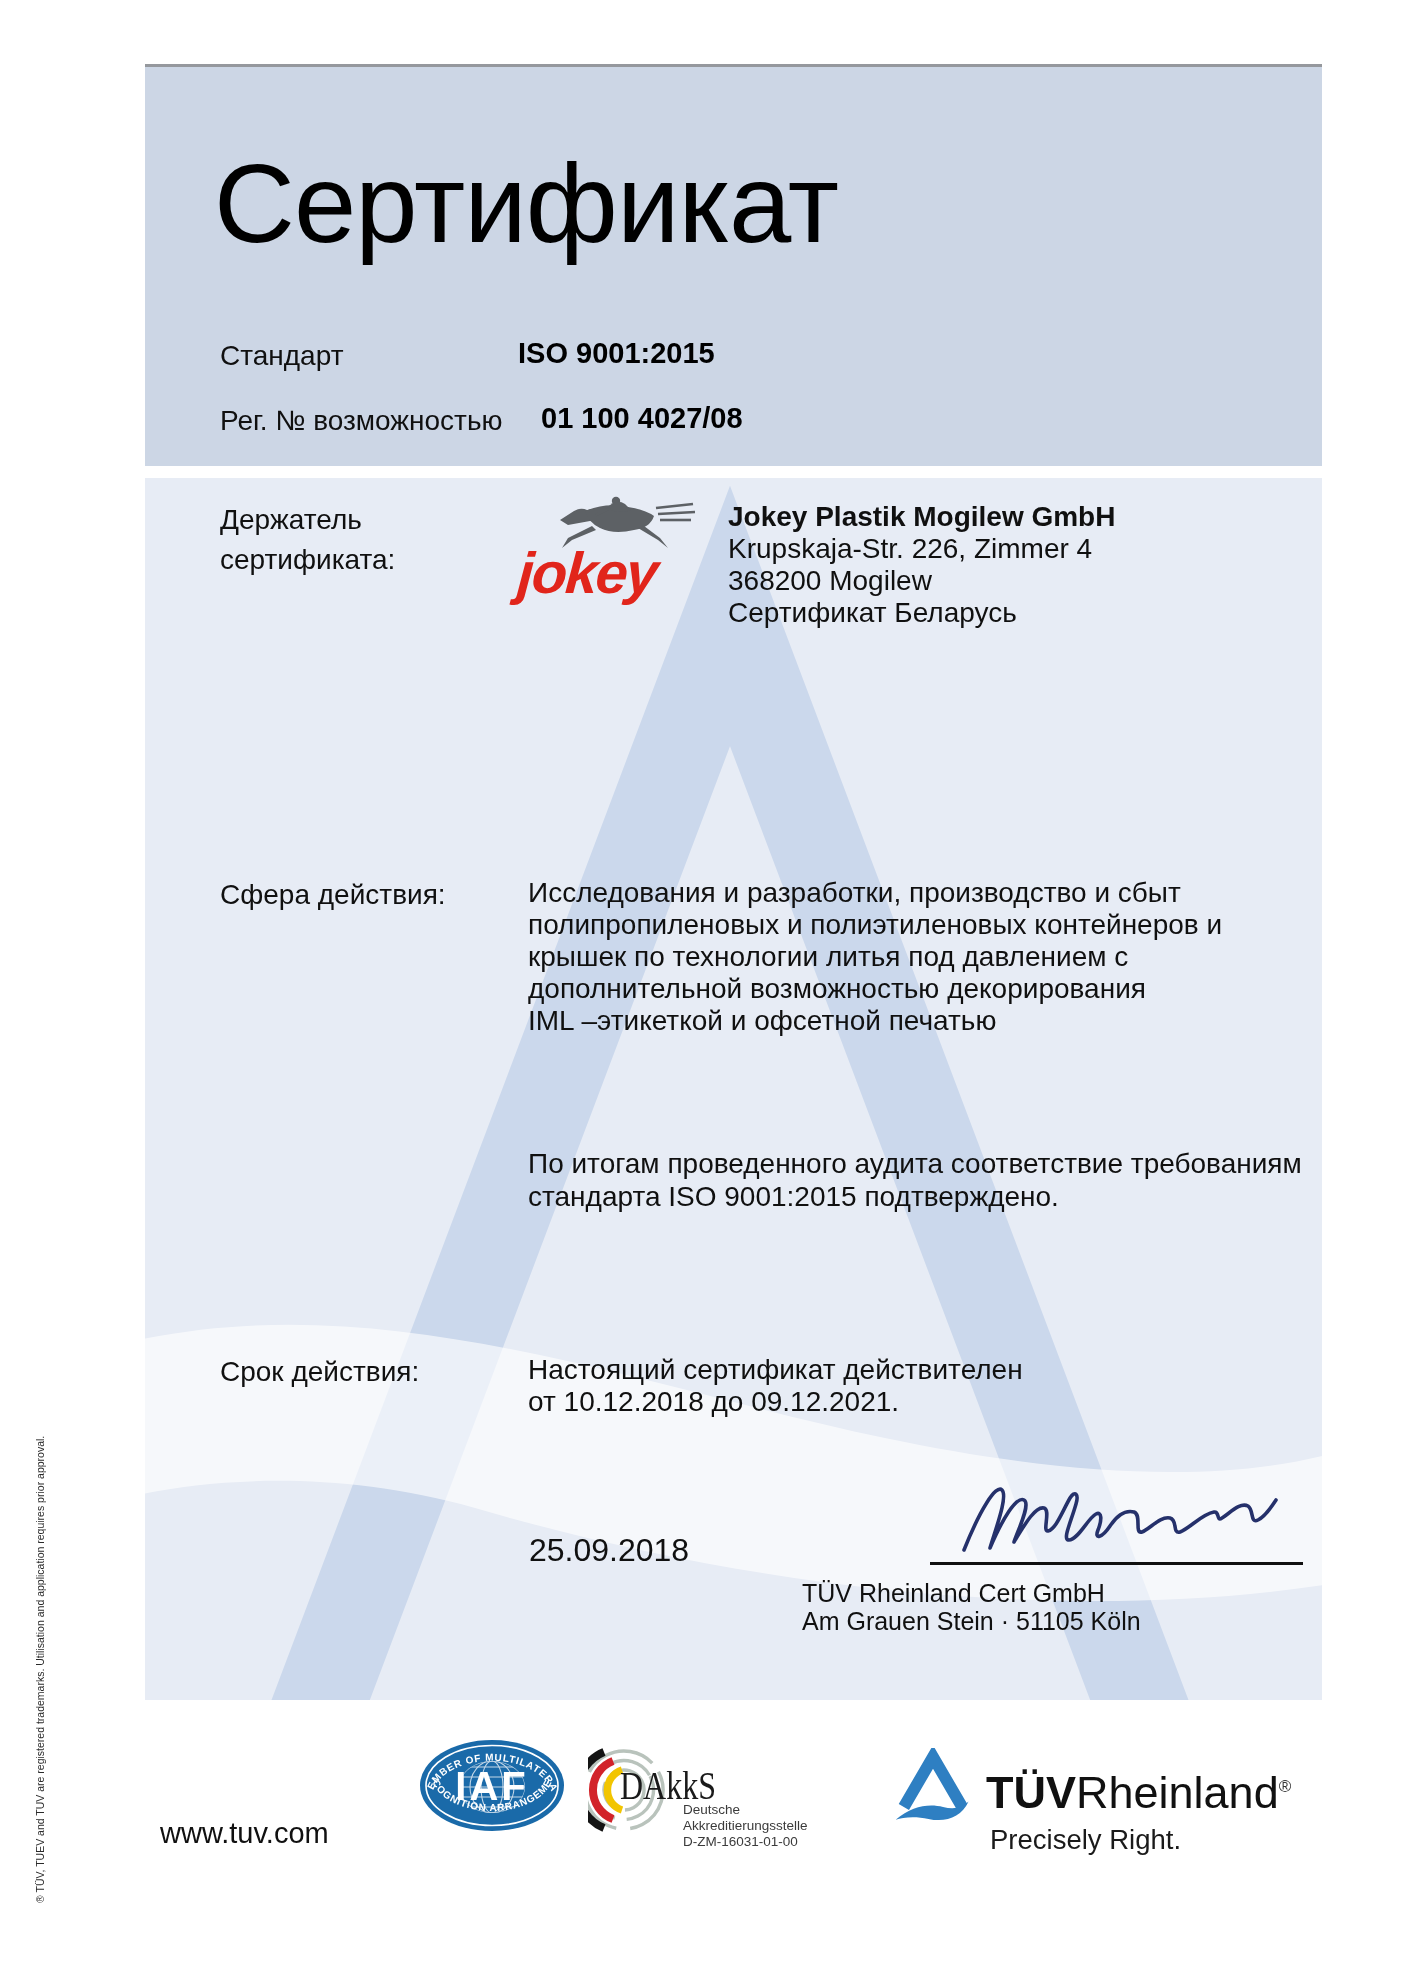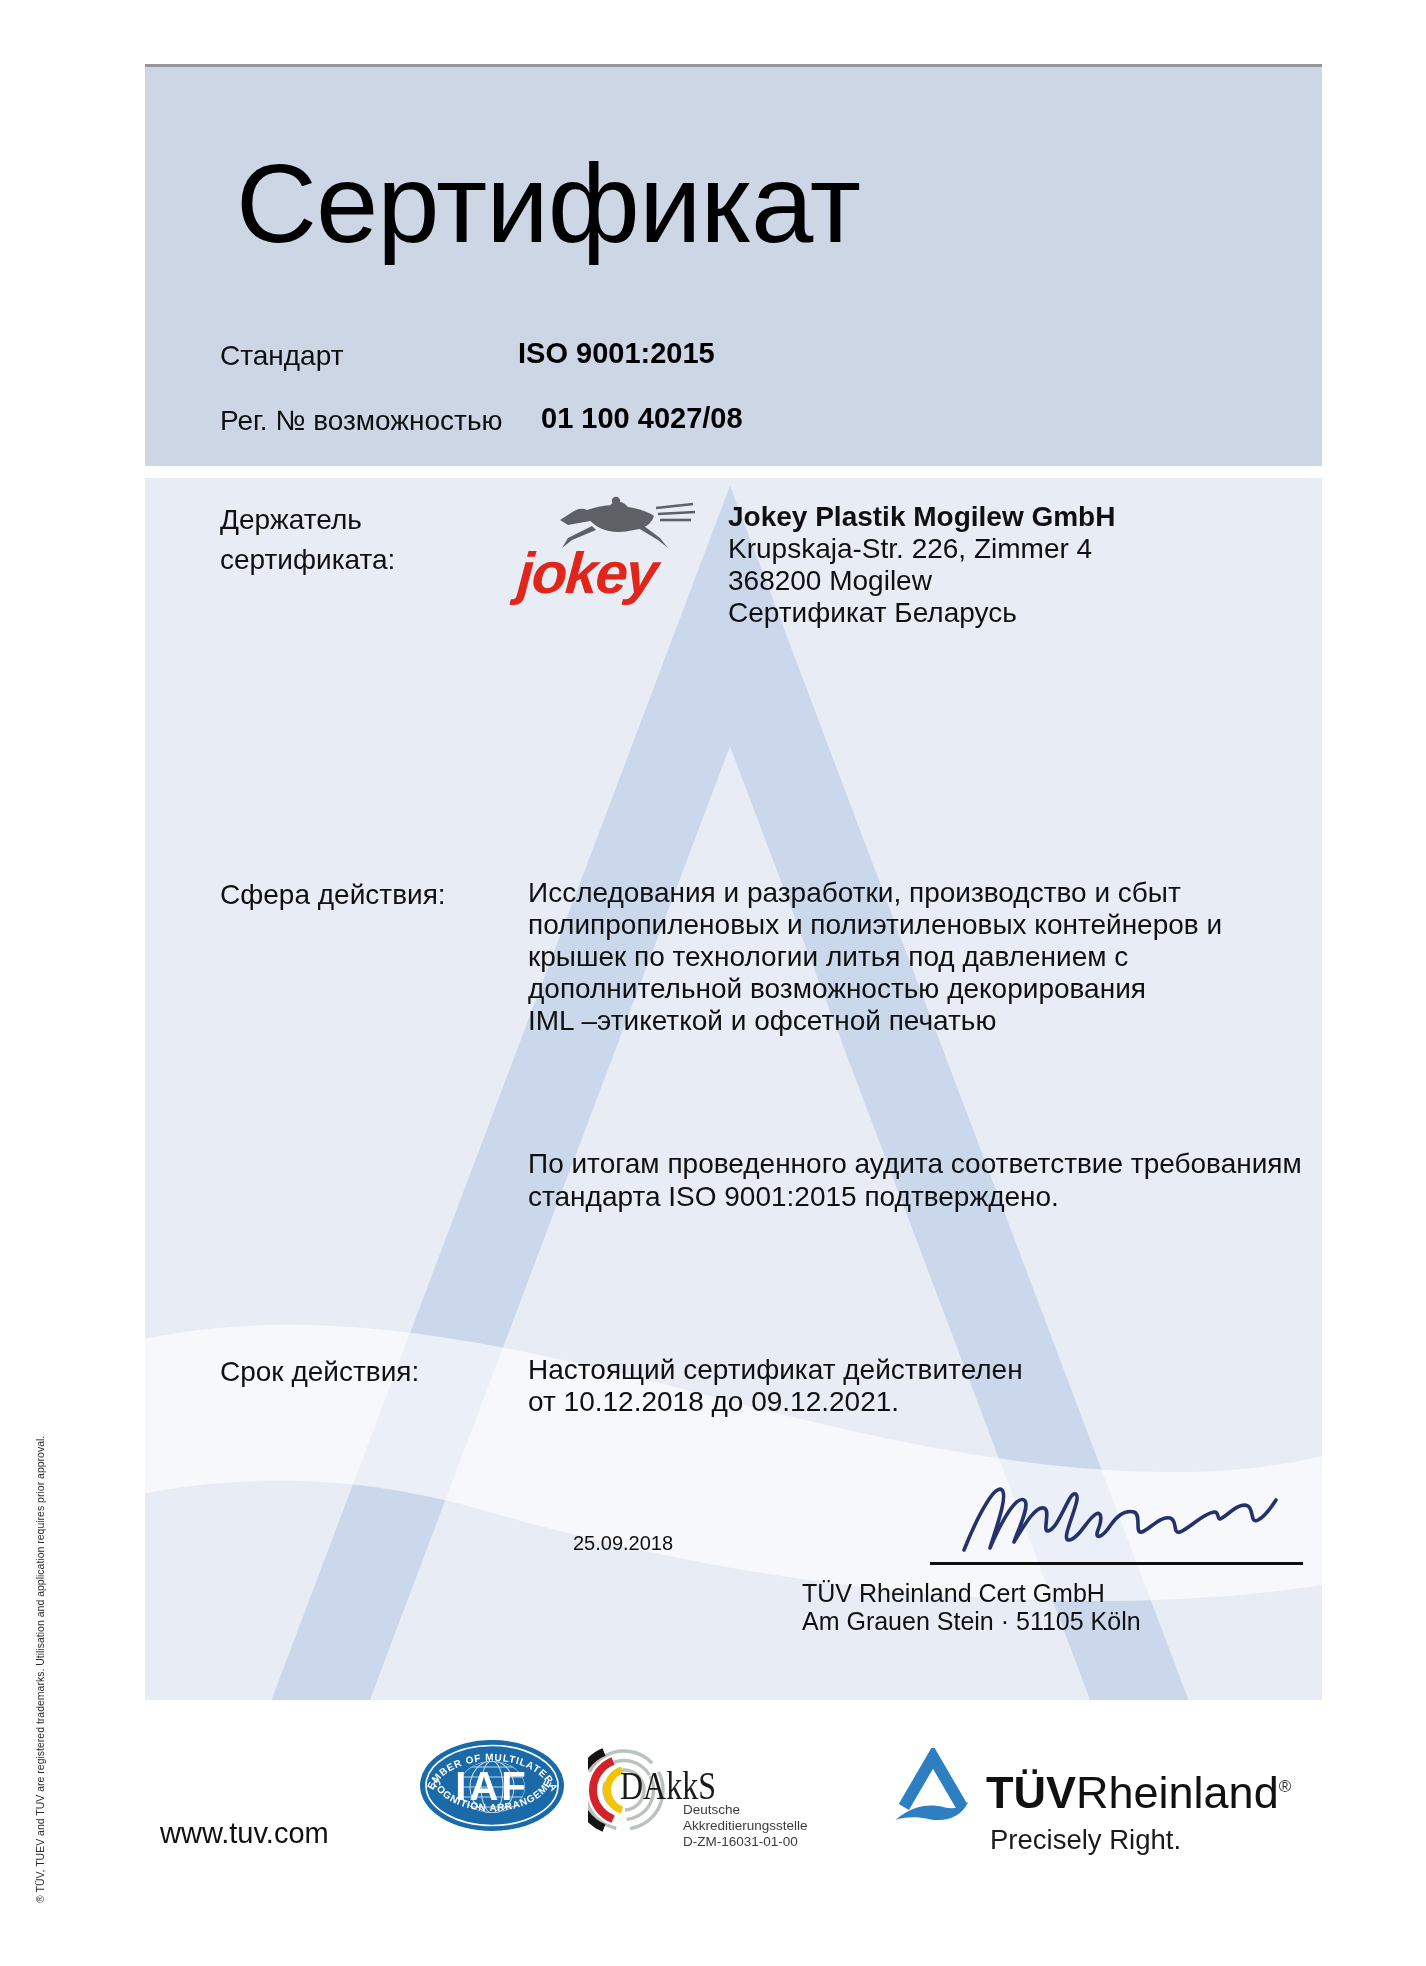--- a/index.html
+++ b/index.html
@@ -6,30 +6,30 @@
   .page{position:relative;width:1426px;height:1966px;background:#fff;overflow:hidden;
         font-family:"Liberation Sans","DejaVu Sans",sans-serif;color:#101010;}
   .abs{position:absolute;}
   .panel-top{position:absolute;left:145px;top:64px;width:1177px;height:402px;
              background:var(--panel-top-bg,#ccd6e5);border-top:3px solid #95989d;box-sizing:border-box;}
   .panel-body{position:absolute;left:145px;top:478px;width:1177px;height:1222px;
               background:var(--panel-body-bg,#e7ecf5);overflow:hidden;}
   .wm{position:absolute;left:0;top:0;width:100%;height:100%;}
   .wm-tri{fill:none;stroke:var(--watermark,#cbd8ec);stroke-width:92;stroke-miterlimit:20;}
   .wm-swoosh{fill:rgba(255,255,255,0.62);}
-  .title{font-size:112px;line-height:1;letter-spacing:-1px;color:#000;margin-left:22px;}
+  .title{font-size:112px;line-height:1;letter-spacing:-1px;color:#000;}
   .lbl{font-size:28px;line-height:32px;}
   .val-b{font-size:29px;line-height:32px;font-weight:bold;color:#000;}
   .block .line{font-size:28px;line-height:32px;white-space:nowrap;}
   .block-lh33 .line{line-height:33px;}
   .block-lh40 .line{line-height:40px;}
   .company .line:first-child{font-weight:bold;}
   .jokey-word{font-size:58px;font-weight:bold;font-style:italic;letter-spacing:-2px;
               color:var(--jokey-red,#e1251b);transform:skewX(-4deg);line-height:1;}
-  .date{font-size:20px;margin-left:44px;}
+  .date{font-size:32px;}
   .sig-line{background:#101010;}
   .org{width:500px;text-align:left;}
   .org .line{font-size:25px;line-height:27.5px;}
   .www{font-size:29px;}
   .dakks-word{font-family:"Liberation Serif","DejaVu Serif",serif;font-size:40px;color:#1a1a1a;
               transform:scaleX(0.8);transform-origin:left bottom;line-height:1;}
   .dakks-sub .line{font-size:13.5px;line-height:15.8px;color:#3b3b3b;white-space:nowrap;}
   .tuv-brand{font-size:45px;line-height:1;color:#111;white-space:nowrap;}
   .tuv-brand .b{font-weight:bold;}
   .tuv-brand sup{font-size:17px;vertical-align:super;color:#333;}

